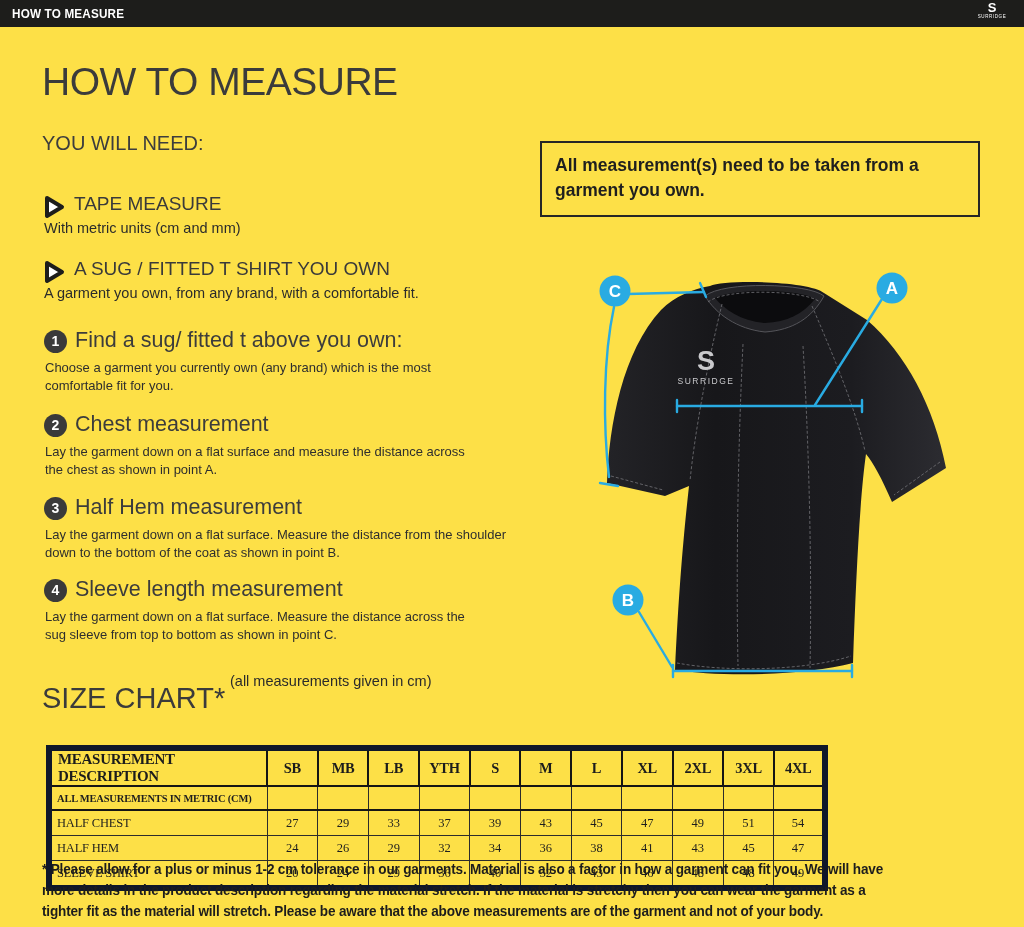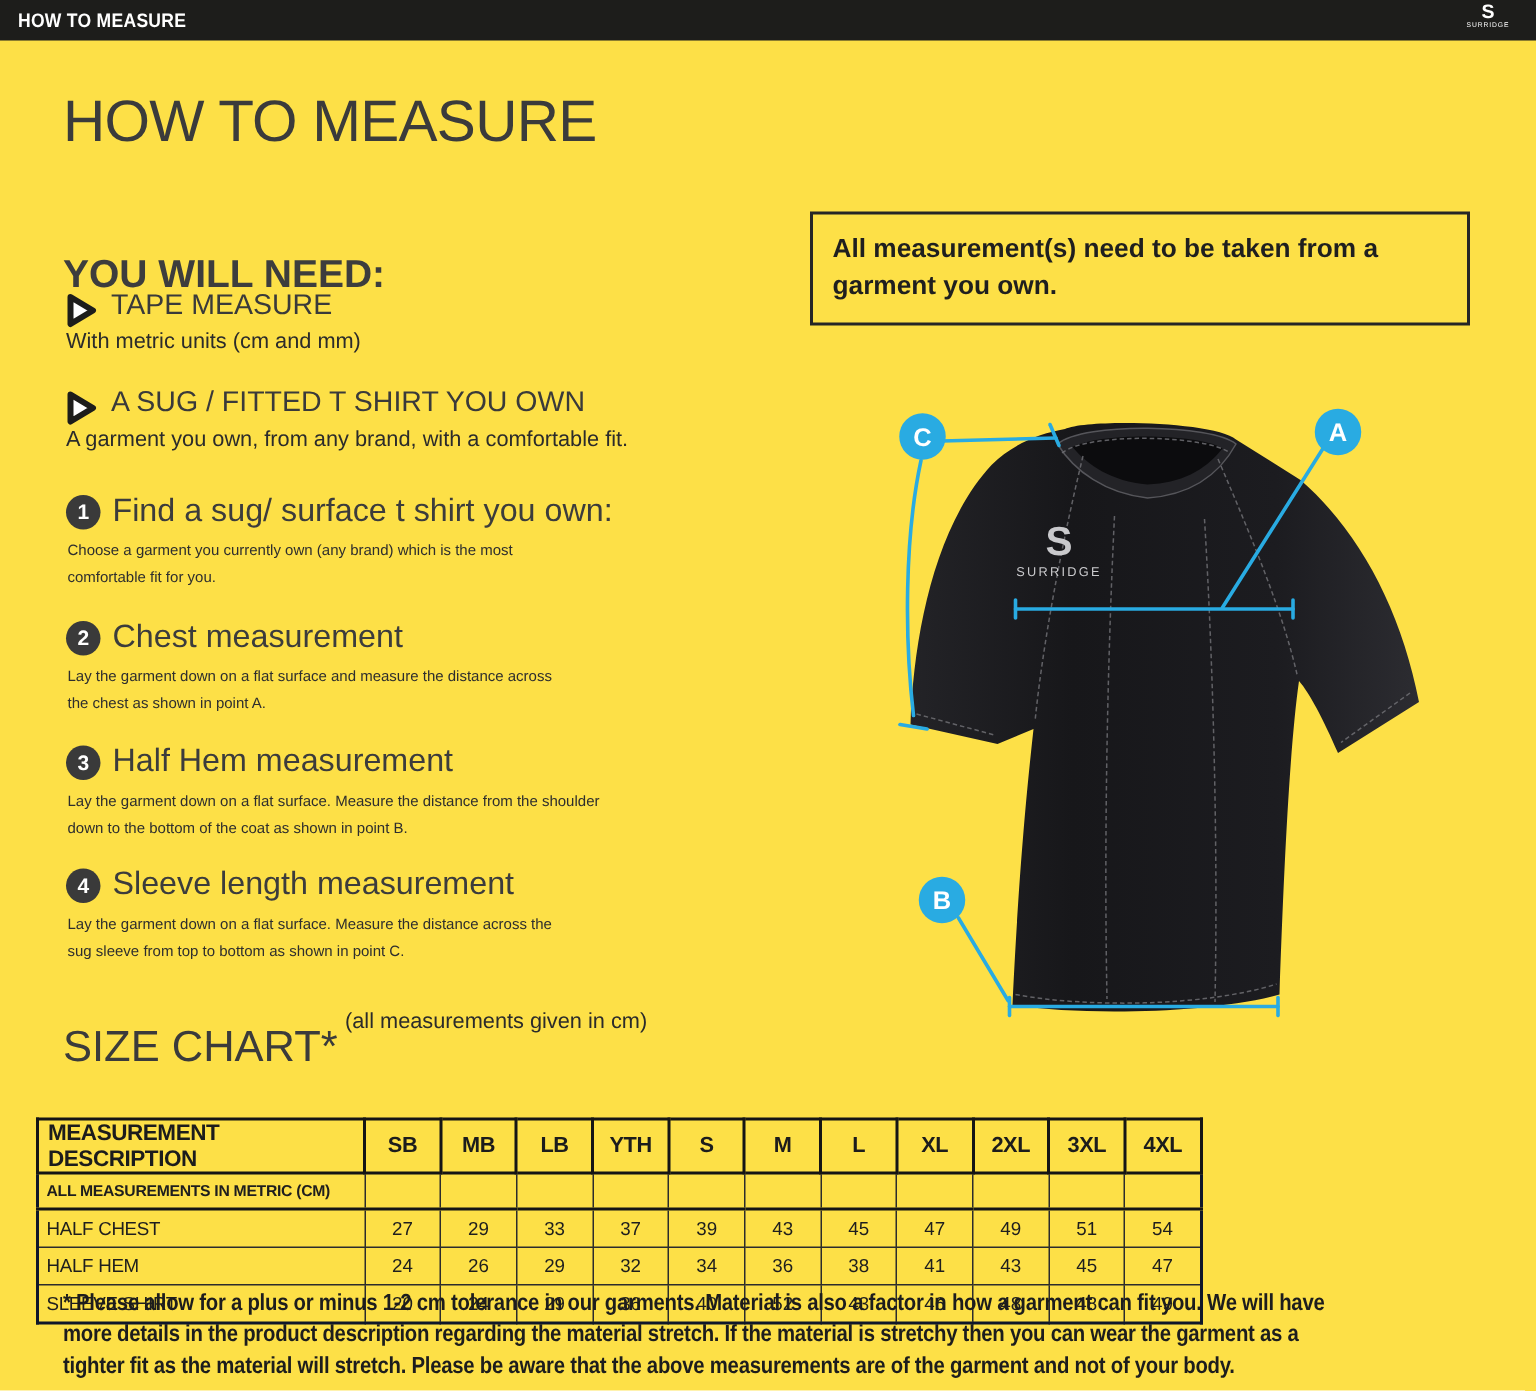--- a/index.html
+++ b/index.html
@@ -10,37 +10,37 @@
   .topbar{position:absolute;left:0;top:0;width:1024px;height:27px;background:#1d1d1b;}
   .topbar-title{position:absolute;left:12px;top:0;line-height:27px;color:#fff;
                 font-size:13px;font-weight:bold;letter-spacing:.2px;
                 transform:scaleX(.9);transform-origin:left center;white-space:nowrap;}
   .brand{position:absolute;right:10px;top:1px;width:44px;text-align:center;color:#fff;}
   .brand .s-mark{font-size:13px;font-weight:bold;line-height:13px;display:block;}
   .brand .s-name{font-size:4.5px;letter-spacing:.6px;display:block;line-height:6px;}
 
   
   .h1{position:absolute;left:42px;top:60px;font-size:39px;font-weight:400;color:#3b3b3b;letter-spacing:-.5px;}
-  .h2-need{position:absolute;left:42px;top:132px;font-size:26px;font-weight:700;color:#3d3d3d;margin-top:35px;}
+  .h2-need{position:absolute;left:42px;top:132px;font-size:20px;font-weight:400;color:#3d3d3d;}
 
   
   .need-item{position:absolute;left:44px;width:500px;}
   .need-item .tri{position:absolute;left:0;top:2px;}
   .need-title{margin-left:30px;font-size:19px;color:#3a3a3a;white-space:nowrap;}
   .need-desc{margin-top:5px;font-size:14.5px;color:#2b2b2b;white-space:nowrap;}
   #need-0{top:193px;}
   #need-1{top:258px;}
 
   
   .step{position:absolute;left:44px;width:520px;}
   .step-num{position:absolute;left:0;top:2px;width:23px;height:23px;border-radius:50%;
             background:#3a3a3a;color:#fff;font-size:14px;font-weight:bold;
             text-align:center;line-height:23px;}
   .step-title{margin-left:31px;font-size:21.5px;color:#3c3c3c;white-space:nowrap;}
-  .step-desc{margin-top:6px;margin-left:1px;font-size:10px;line-height:17.5px;
+  .step-desc{margin-top:6px;margin-left:1px;font-size:13px;line-height:17.5px;
              color:#2e2e2e;white-space:pre-line;}
   #step-0{top:328px;}
   #step-1{top:412px;}
   #step-2{top:495px;}
   #step-3{top:577px;}
 
   
   .note-box{position:absolute;left:540px;top:141px;width:410px;height:52px;
             border:2px solid #262626;padding:10px 13px;
             font-size:17.5px;font-weight:bold;line-height:25px;color:#1f1f1f;white-space:pre-line;}
@@ -49,22 +49,22 @@
   .diagram{position:absolute;left:565px;top:246px;width:440px;height:445px;}
   .st{fill:none;stroke:#6e6e73;stroke-width:1;stroke-dasharray:3 2;opacity:.85;}
   .meas{fill:none;stroke:#29abe2;stroke-width:2.4;stroke-linecap:round;}
   .badge-letter{font-size:17px;font-weight:bold;fill:#fff;text-anchor:middle;
                 font-family:"Liberation Sans",sans-serif;}
 
   
   .h2-chart{position:absolute;left:42px;top:682px;font-size:29px;font-weight:400;color:#3b3b3b;}
   .chart-sub{position:absolute;left:230px;top:673px;font-size:14.5px;color:#2b2b2b;}
 
-  table.size{position:absolute;left:24px;top:745px;width:776px;border-collapse:collapse;
-             table-layout:fixed;border:2px solid #0f172a;}
+  table.size{position:absolute;left:46px;top:745px;width:776px;border-collapse:collapse;
+             table-layout:fixed;border:6px solid #0f172a;font-family:Liberation Serif, serif;}
   table.size th{border:2px solid #151515;font-size:14.5px;font-weight:bold;color:#1c1c1c;
                 height:25px;padding:0;letter-spacing:-.3px;}
   table.size th.desc{text-align:left;padding-left:6px;font-size:15px;}
   table.size td{border:1px solid #2c2c2c;font-size:12.5px;color:#1e1e1e;height:16px;
                 text-align:center;padding:4px;}
   table.size tr.metric td{border-bottom:2px solid #151515;height:14px;}
   table.size td.label{text-align:left;padding-left:5px;letter-spacing:-.2px;}
   table.size tr.metric td.label{font-weight:bold;font-size:10.5px;}
 
   
@@ -99,21 +99,21 @@
   <div class="need-item" id="need-1">
     <svg class="tri" width="21" height="24" viewBox="0 0 21 24">
       <path d="M3,3 L18,12 L3,21 Z" fill="#fff" stroke="#1d1d1b" stroke-width="4" stroke-linejoin="round"></path>
     </svg>
     <div class="need-title">A SUG / FITTED T SHIRT YOU OWN</div>
     <div class="need-desc">A garment you own, from any brand, with a comfortable fit.</div>
   </div>
 
   <div class="step" id="step-0">
     <span class="step-num">1</span>
-    <div class="step-title">Find a sug/ surface t shirt you own:</div>
+    <div class="step-title">Find a sug/ fitted t above you own:</div>
     <div class="step-desc">Choose a garment you currently own (any brand) which is the most
 comfortable fit for you.</div>
   </div>
   <div class="step" id="step-1">
     <span class="step-num">2</span>
     <div class="step-title">Chest measurement</div>
     <div class="step-desc">Lay the garment down on a flat surface and measure the distance across
 the chest as shown in point A.</div>
   </div>
   <div class="step" id="step-2">

